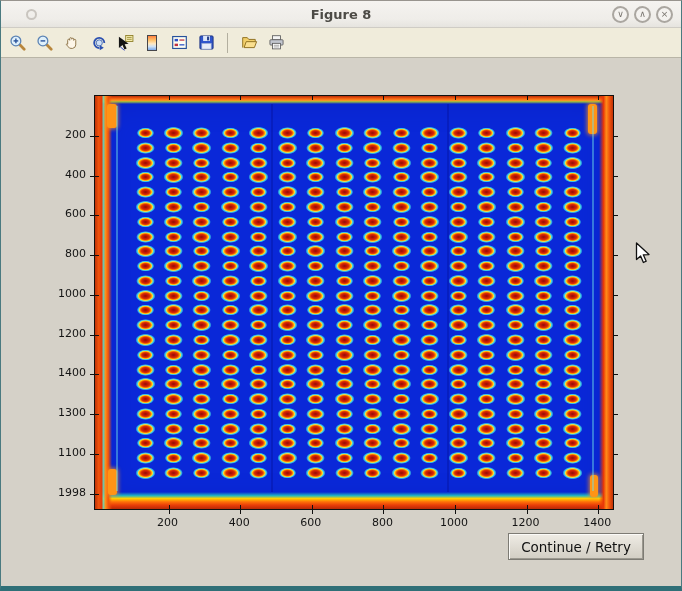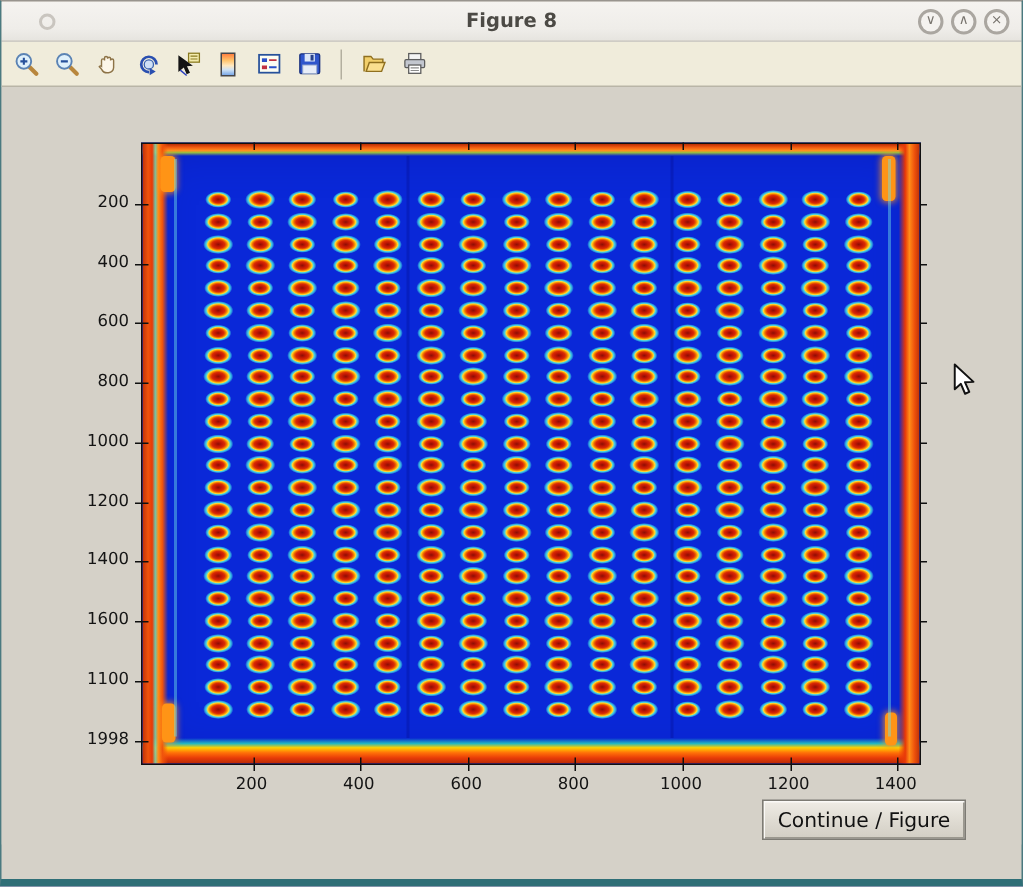--- a/index.html
+++ b/index.html
@@ -670,24 +670,24 @@
         <div class="axis-label xlab" style="left: 427px; top: 458px;">1000</div>
         <div class="axis-label xlab" style="left: 498.6px; top: 458px;">1200</div>
         <div class="axis-label xlab" style="left: 570.2px; top: 458px;">1400</div>
         <div class="axis-label ylab" style="left: 35px; top: 69.778px;">200</div>
         <div class="axis-label ylab" style="left: 35px; top: 109.556px;">400</div>
         <div class="axis-label ylab" style="left: 35px; top: 149.334px;">600</div>
         <div class="axis-label ylab" style="left: 35px; top: 189.112px;">800</div>
         <div class="axis-label ylab" style="left: 35px; top: 228.89px;">1000</div>
         <div class="axis-label ylab" style="left: 35px; top: 268.668px;">1200</div>
         <div class="axis-label ylab" style="left: 35px; top: 308.446px;">1400</div>
-        <div class="axis-label ylab" style="left: 35px; top: 348.224px;">1600</div>
+        <div class="axis-label ylab" style="left: 35px; top: 348.224px;">1300</div>
         <div class="axis-label ylab" style="left: 35px; top: 388.002px;">1100</div>
         <div class="axis-label ylab" style="left: 35px; top: 427.78px;">1998</div>
       </div>
 
-    <button class="push-btn continue-btn">Continue / Figure</button>
+    <button class="push-btn continue-btn">Continue / Retry</button>
   </div>
 
   <svg class="cursor" viewBox="0 0 17 23">
     <polygon points="1.5,1 1.5,17.5 5.6,13.9 8.4,20.5 11.2,19.2 8.3,12.8 14,12.6" fill="#ffffff" stroke="#111" stroke-width="1.3" stroke-linejoin="round"></polygon>
   </svg>
 </div>
 
 </body></html>

